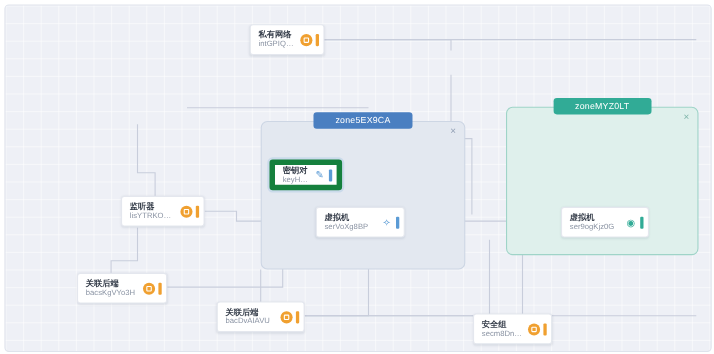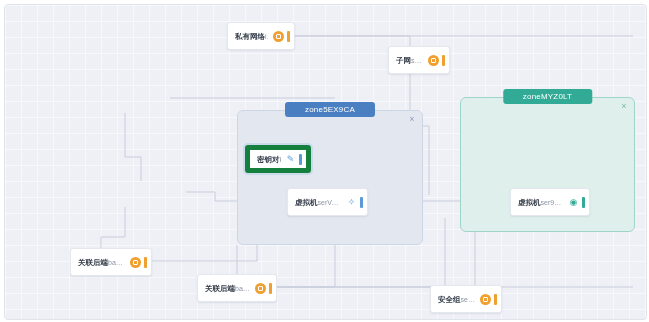--- a/index.html
+++ b/index.html
@@ -46,21 +46,21 @@
 
   
   .node{
     position:absolute;display:flex;align-items:center;
     background:#ffffff;border:1px solid #e4e7ee;border-radius:3px;
     box-shadow:0 1px 2px rgba(40,55,85,.10);
     padding:4px 2px 4px 7px;box-sizing:border-box;
     height:28px;
   }
   .node.selected{border:5px solid #15803d;box-shadow:0 0 0 2px rgba(91,155,213,.18);}
-  .node-text{display:flex;flex-direction:row;justify-content:center;flex:1;min-width:0;}
+  .node-text{display:flex;flex-direction:column;justify-content:center;flex:1;min-width:0;}
   .node-title{font-size:7.5px;font-weight:bold;color:#333b48;line-height:9px;white-space:nowrap;}
   .node-id{font-size:7px;color:#8a93a3;line-height:9px;white-space:nowrap;overflow:hidden;text-overflow:ellipsis;}
   .node-icon{
     width:11px;height:11px;border-radius:50%;
     display:flex;align-items:center;justify-content:center;
     margin:0 3px 0 5px;flex:0 0 auto;
   }
   .ic-amber{background:#f0a030;}
   .ic-amber::after{content:"";width:5px;height:5px;border:1px solid #fff;border-radius:1px;box-sizing:border-box;}
   .ic-blue{color:#5b9bd5;}
@@ -125,30 +125,30 @@
 
   <div class="node" style="left:222px;top:17px;width:68px;">
     <span class="node-text">
       <span class="node-title">私有网络</span>
       <span class="node-id">intGPIQ0ylp</span>
     </span>
     <span class="node-icon ic-amber"></span>
     <span class="port port-amber"></span>
   </div>
 
-  <div class="node" style="left:383px;top:41px;width:62px;">
-    <span class="node-text">
-      <span class="node-title">子网</span>
-      <span class="node-id">subkbHVC8S</span>
-    </span>
-    <span class="node-icon ic-amber"></span>
-    <span class="port port-amber"></span>
-  </div>
-
-
+
+
+  <div class="node" style="left:105px;top:173px;width:76px;">
+    <span class="node-text">
+      <span class="node-title">监听器</span>
+      <span class="node-id">lisYTRKOLUo</span>
+    </span>
+    <span class="node-icon ic-amber"></span>
+    <span class="port port-amber"></span>
+  </div>
 
   <div class="node" style="left:65px;top:243px;width:82px;">
     <span class="node-text">
       <span class="node-title">关联后端</span>
       <span class="node-id">bacsKgVYo3H</span>
     </span>
     <span class="node-icon ic-amber"></span>
     <span class="port port-amber"></span>
   </div>
 

